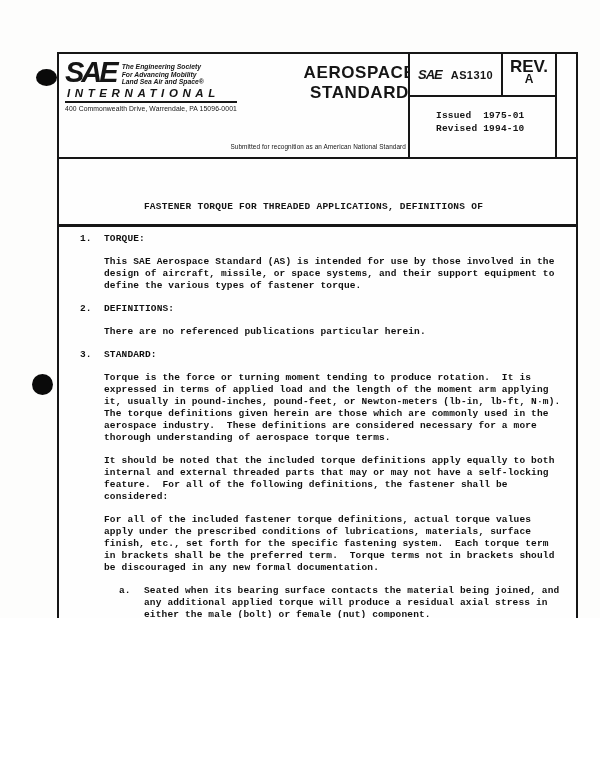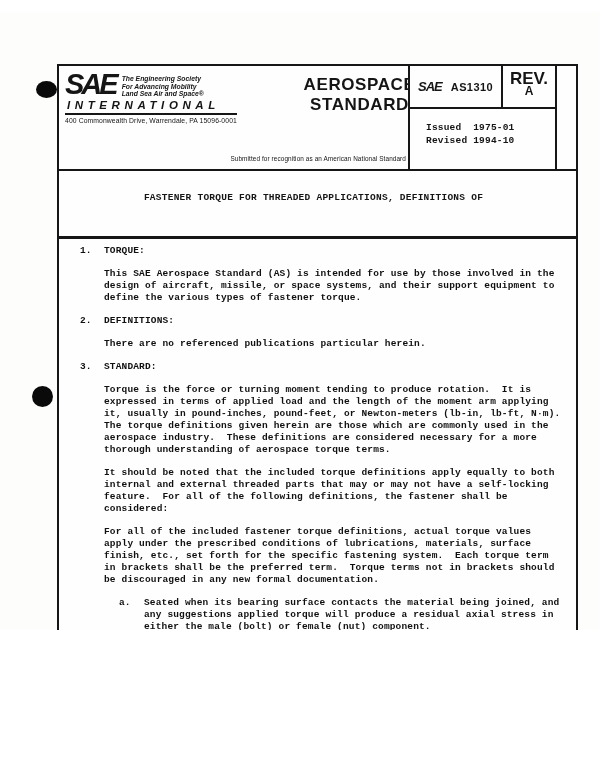--- a/index.html
+++ b/index.html
@@ -1,18 +1,18 @@
 <!DOCTYPE html>
 <html><head>
 <meta charset="utf-8">
 <style>
   * { margin:0; padding:0; box-sizing:border-box; }
   html,body { background:#ffffff; }
   .page {
-    position:relative; width:600px; height:618px; margin:12px auto;
+    position:relative; width:600px; height:618px; margin:0 auto;
     background:#fdfdfc; color:#151515; overflow:hidden;
     font-family:"Liberation Sans", sans-serif;
   }
 
   
   .hole { position:absolute; background:#0a0a0a; border-radius:50%; }
   .hole-1 { left:36px; top:69px;  width:21px; height:17px; }
   .hole-2 { left:32px; top:374px; width:21px; height:21px; }
   .hole-3 { left:33px; top:677px; width:20px; height:22px; }
 
@@ -59,27 +59,27 @@
     flex:1; display:flex; align-items:center; justify-content:center; gap:9px;
     border-right:2px solid #161616;
   }
   .sae-small { font-style:italic; font-weight:900; font-size:13px; letter-spacing:-1px; }
   .num { font-weight:bold; font-size:11px; letter-spacing:0.4px; }
   .stamp-rev { width:52px; text-align:center; padding-top:6px; }
   .rev-label { font-weight:bold; font-size:17px; line-height:13px; }
   .rev-value { font-weight:bold; font-size:12px; line-height:13px; }
   .stamp-dates {
     font-family:"Liberation Mono", monospace; font-size:9.5px; line-height:13px;
-    padding:12px 0 0 16px; white-space:pre; font-weight:bold; letter-spacing:0.2px;
+    padding:12px 0 0 26px; white-space:pre; font-weight:bold; letter-spacing:0.2px;
   }
 
   
   .title-band {
     height:68px; border-bottom:3px solid #161616;
-    display:flex; align-items:center; justify-content:center;
+    display:flex; align-items:flex-end; justify-content:center;
     padding-bottom:12px; padding-right:40px;padding-left:32px;
   }
   .doc-title {
     font-family:"Liberation Mono", monospace; font-weight:700;
     font-size:9.5px; letter-spacing:0.25px;
   }
 
   
   .body {
     padding:6px 12px 0 21px;
@@ -210,21 +210,21 @@
 feature.  For all of the following definitions, the fastener shall be
 considered:</div>
         <div class="para">For all of the included fastener torque definitions, actual torque values
 apply under the prescribed conditions of lubrications, materials, surface
 finish, etc., set forth for the specific fastening system.  Each torque term
 in brackets shall be the preferred term.  Torque terms not in brackets should
 be discouraged in any new formal documentation.</div>
         <div class="list-item">
           <span class="list-marker">a.</span>
           <span class="list-text">Seated when its bearing surface contacts the material being joined, and
-any suggestions applied torque will produce a residual axial stress in
+any additional applied torque will produce a residual axial stress in
 either the male (bolt) or female (nut) component.</span>
         </div>
       </div>
 
     </div>
   </div>
 
   <div class="notice notice-1">SAE Technical Standards Board Rules provide that: "This report is published by SAE to advance the state of technical and engineering
 sciences.  The use of this report is entirely voluntary, and its applicability and suitability for any particular use, including any patent
 infringement arising therefrom, is the sole responsibility of the user."</div>

